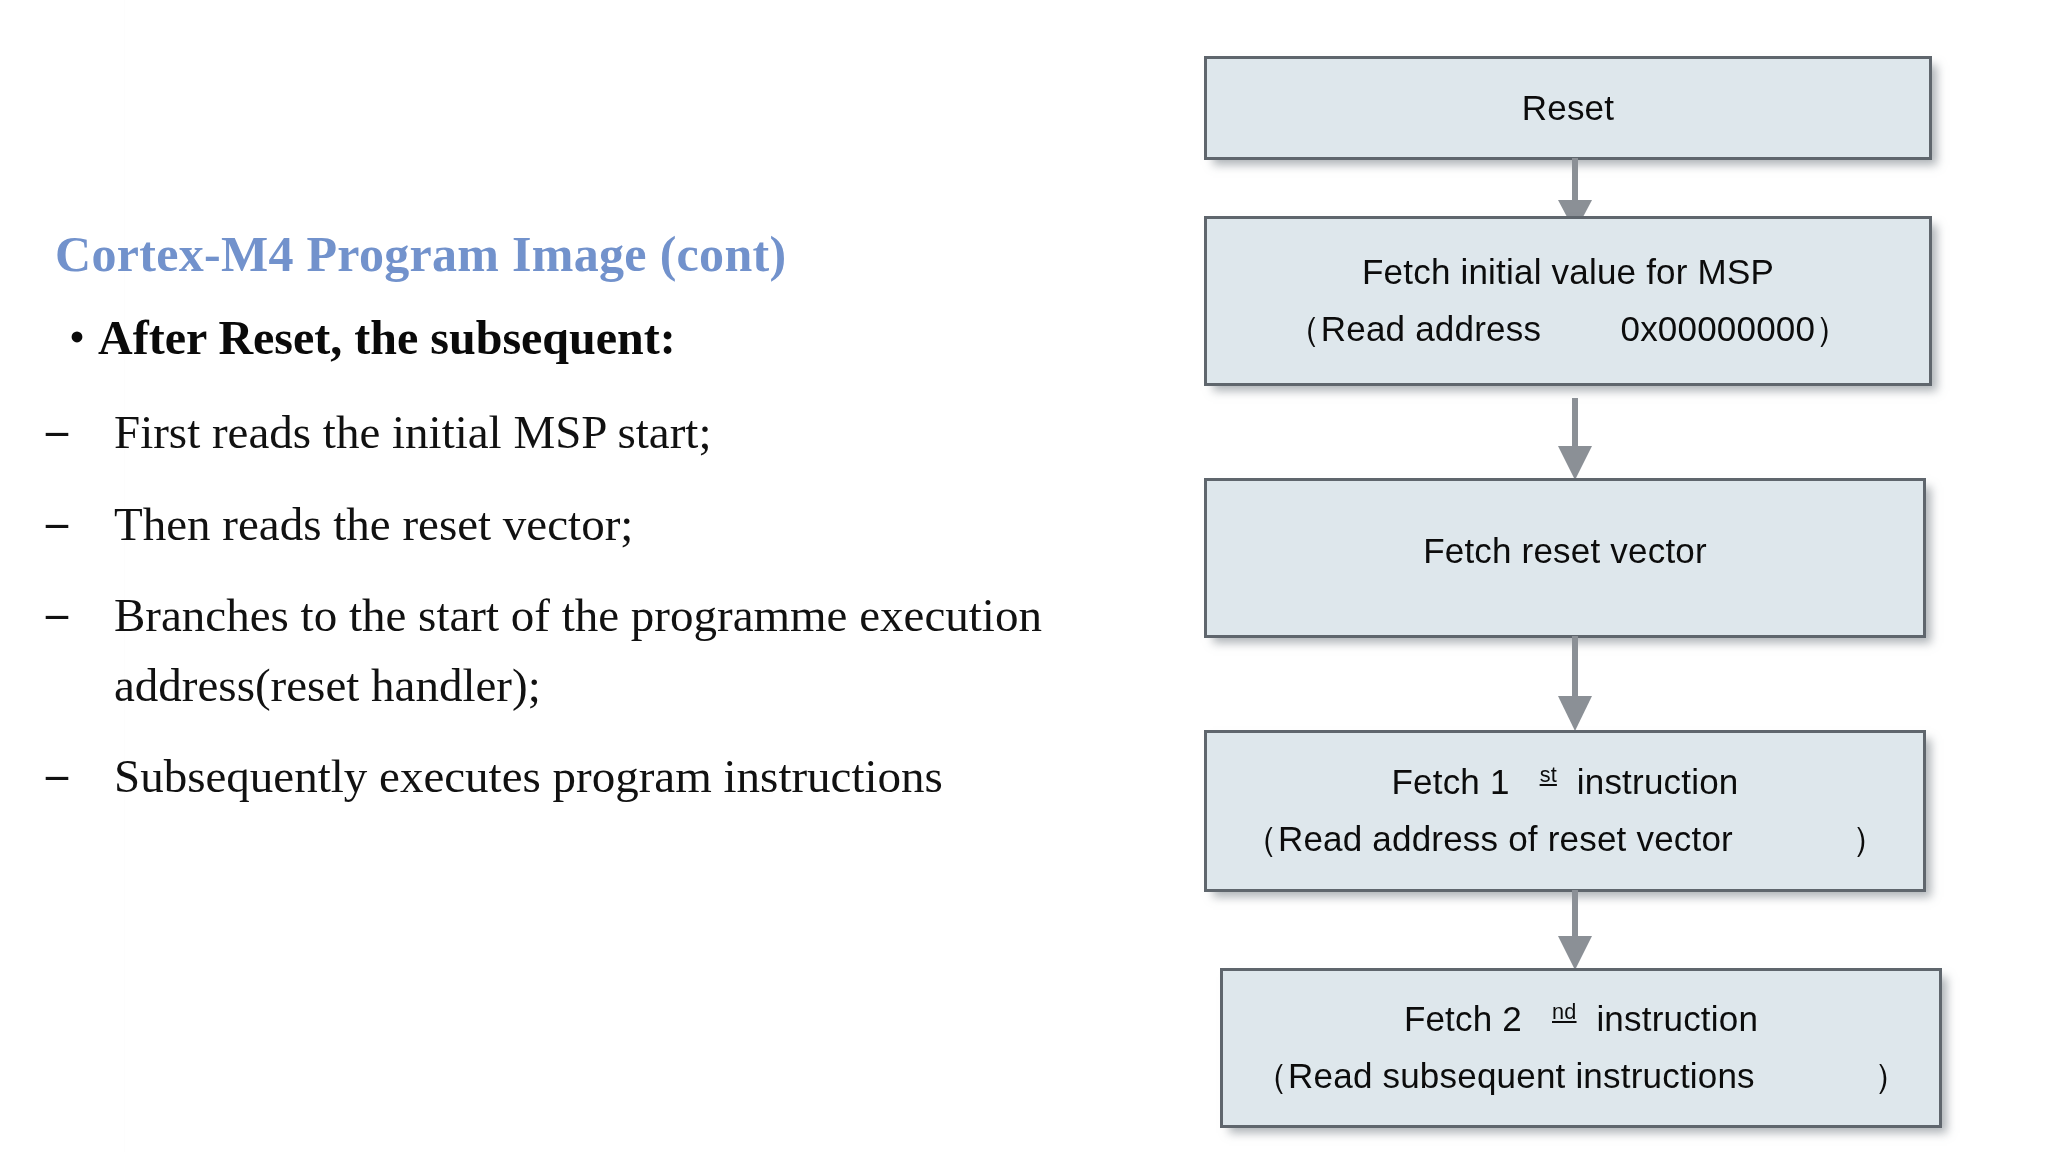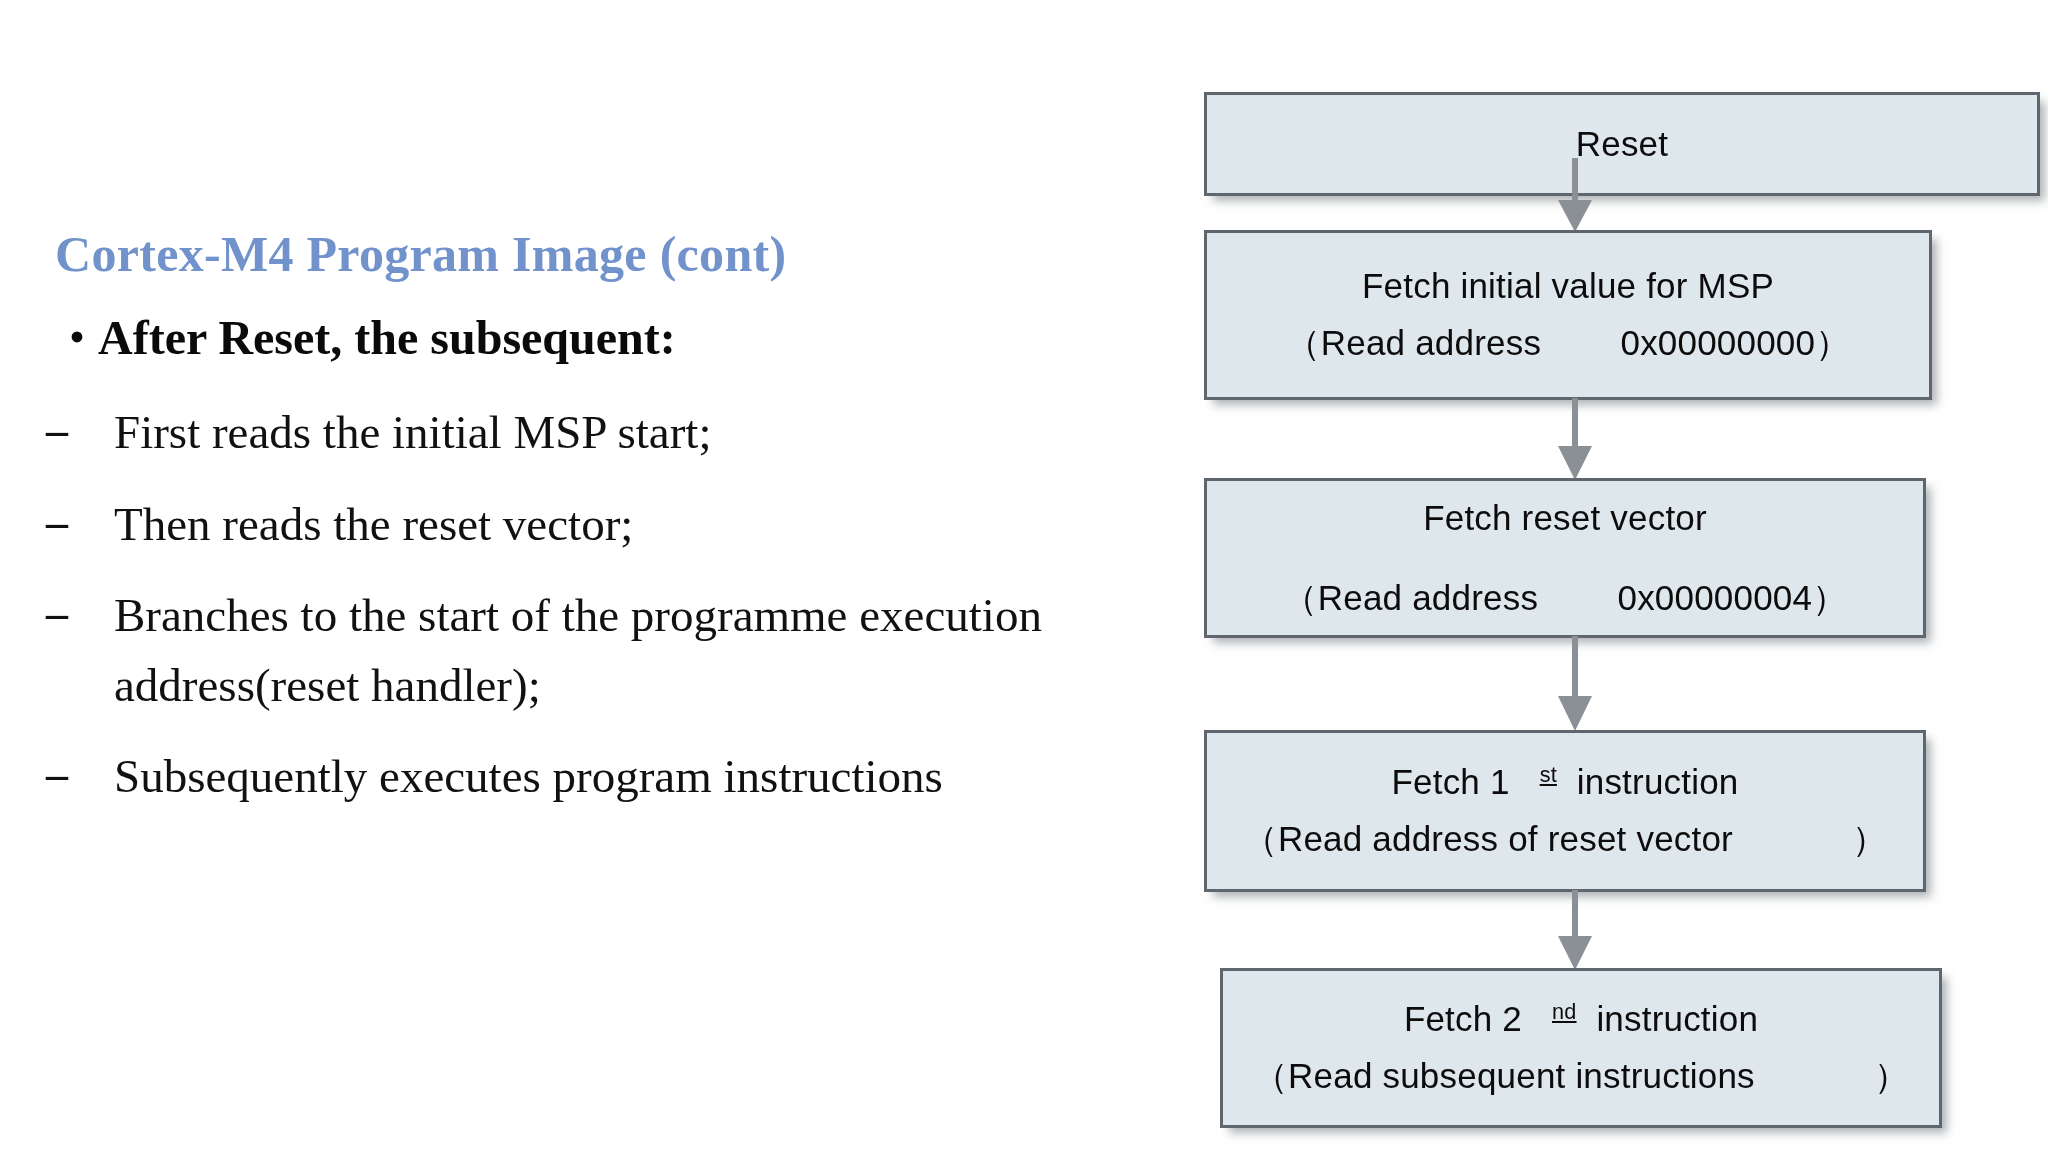--- a/index.html
+++ b/index.html
@@ -127,22 +127,22 @@
   .fbox .l1 { margin-bottom: 14px; }
   .fbox.single .l1 { margin-bottom: 0; }
   .fbox sup {
     font-size: 0.62em;
     vertical-align: 0.55em;
     line-height: 0;
     text-decoration: underline;
   }
 
   
-  #box-reset      { left: 8px;  top: 56px;  width: 836px;  height: 104px; margin-top: 36px; }
-  #box-msp        { left: 8px;  top: 230px; width: 728px;  height: 170px; }
+  #box-reset      { left: 8px;  top: 56px;  width: 728px;  height: 104px; }
+  #box-msp        { left: 8px;  top: 216px; width: 728px;  height: 170px; }
   #box-vector     { left: 8px;  top: 478px; width: 722px;  height: 160px; gap: 23px; }
   #box-first      { left: 8px;  top: 730px; width: 722px;  height: 162px; }
   #box-second     { left: 24px;  top: 968px; width: 722px;  height: 160px; }
 
   
   .arrow {
     position: absolute;
     left: 352px;
     width: 54px;
   }
@@ -212,21 +212,20 @@
 
     <div class="arrow" id="arrow-2">
       <svg width="54" height="84" viewBox="0 0 54 84">
         <rect x="24" y="0" width="6" height="50" fill="#8B9096"></rect>
         <polygon points="10,48 44,48 27,82" fill="#8B9096"></polygon>
       </svg>
     </div>
 
     <div class="fbox" id="box-vector">
       <div class="l1">Fetch reset vector</div>
-      <div class="l2">（Read address        0x00000004）</div>
     </div>
 
     <div class="arrow" id="arrow-3">
       <svg width="54" height="98" viewBox="0 0 54 98">
         <rect x="24" y="0" width="6" height="62" fill="#8B9096"></rect>
         <polygon points="10,60 44,60 27,95" fill="#8B9096"></polygon>
       </svg>
     </div>
 
     <div class="fbox" id="box-first">

